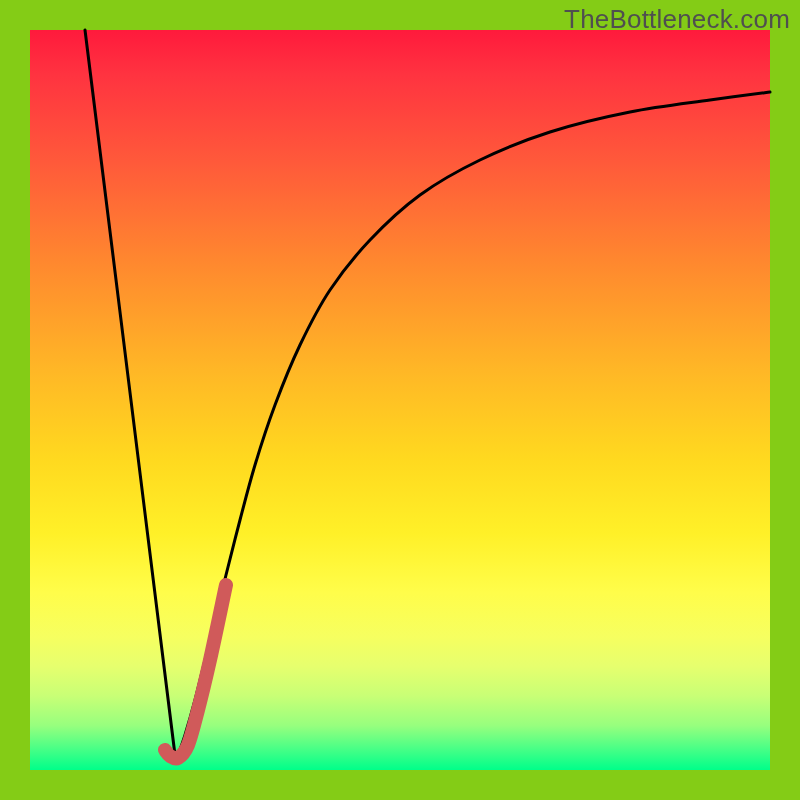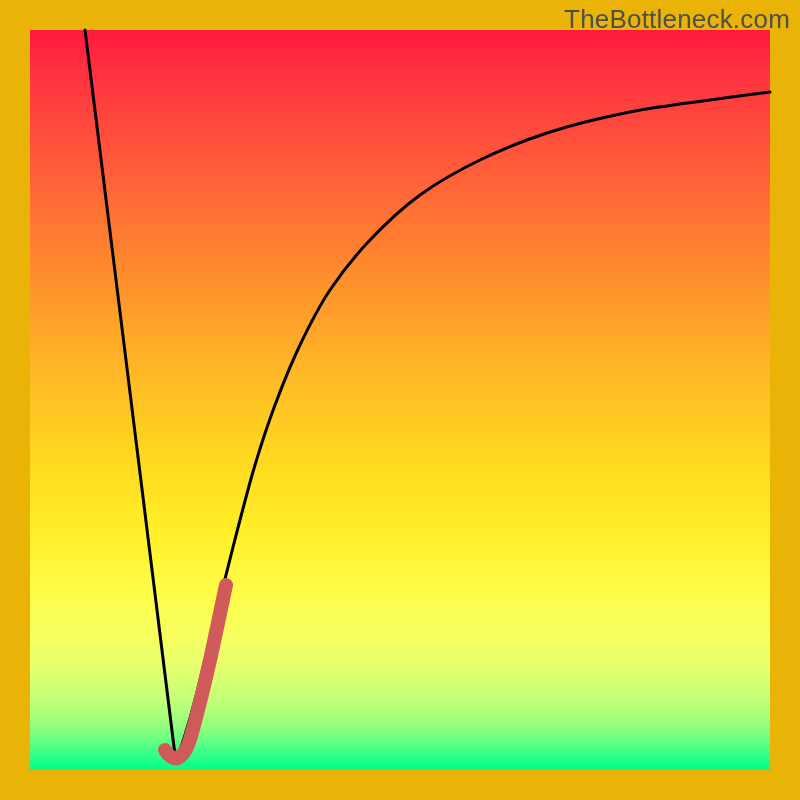--- a/index.html
+++ b/index.html
@@ -10,21 +10,21 @@
     background: #000;
     font-family: Arial, Helvetica, sans-serif;
     overflow: hidden;
   }
   .frame {
     position: absolute;
     left: 0;
     top: 0;
     width: 800px;
     height: 800px;
-    background: #eab308;
+    background: #84cc16;
   }
   .plot {
     position: absolute;
     left: 30px;
     top: 30px;
     width: 740px;
     height: 740px;
     
     background: linear-gradient(to bottom,
       #ff1a3c 0%,

